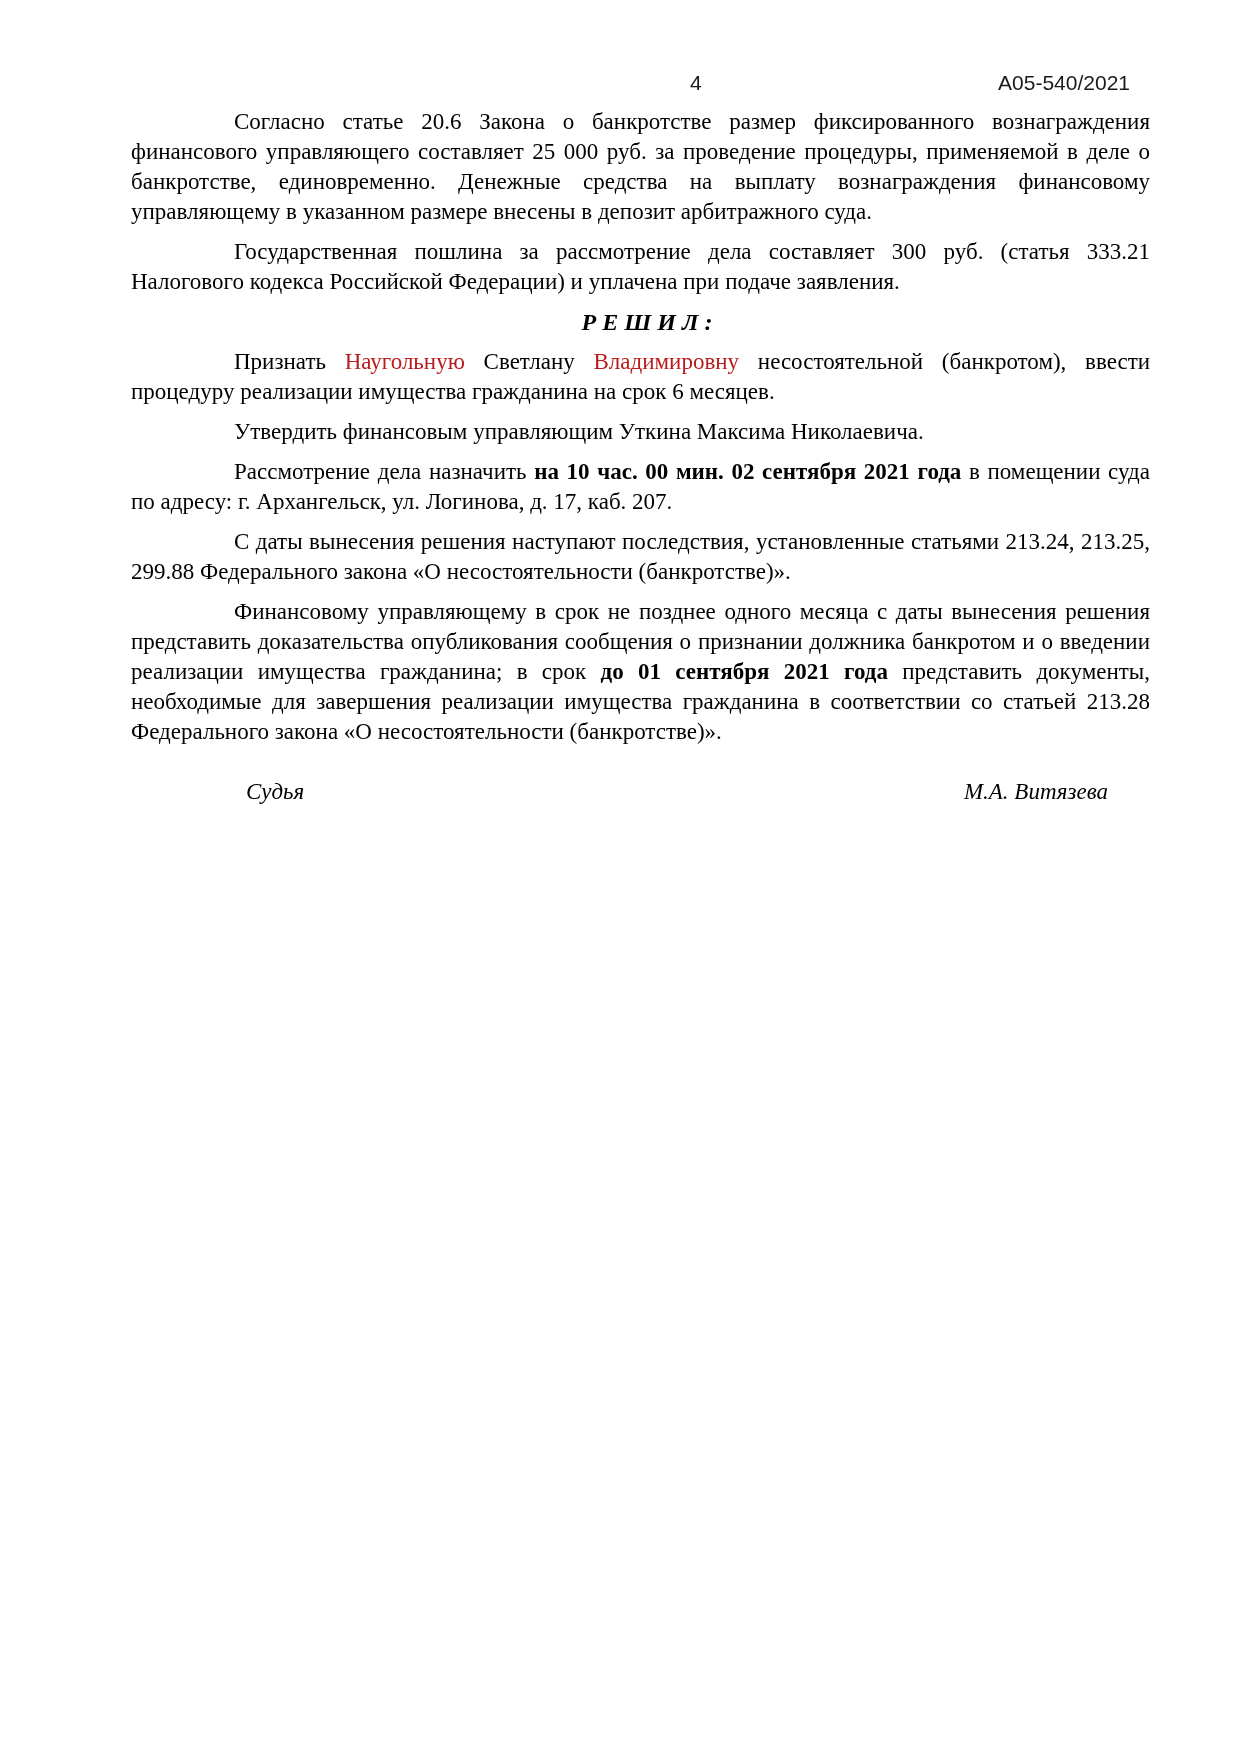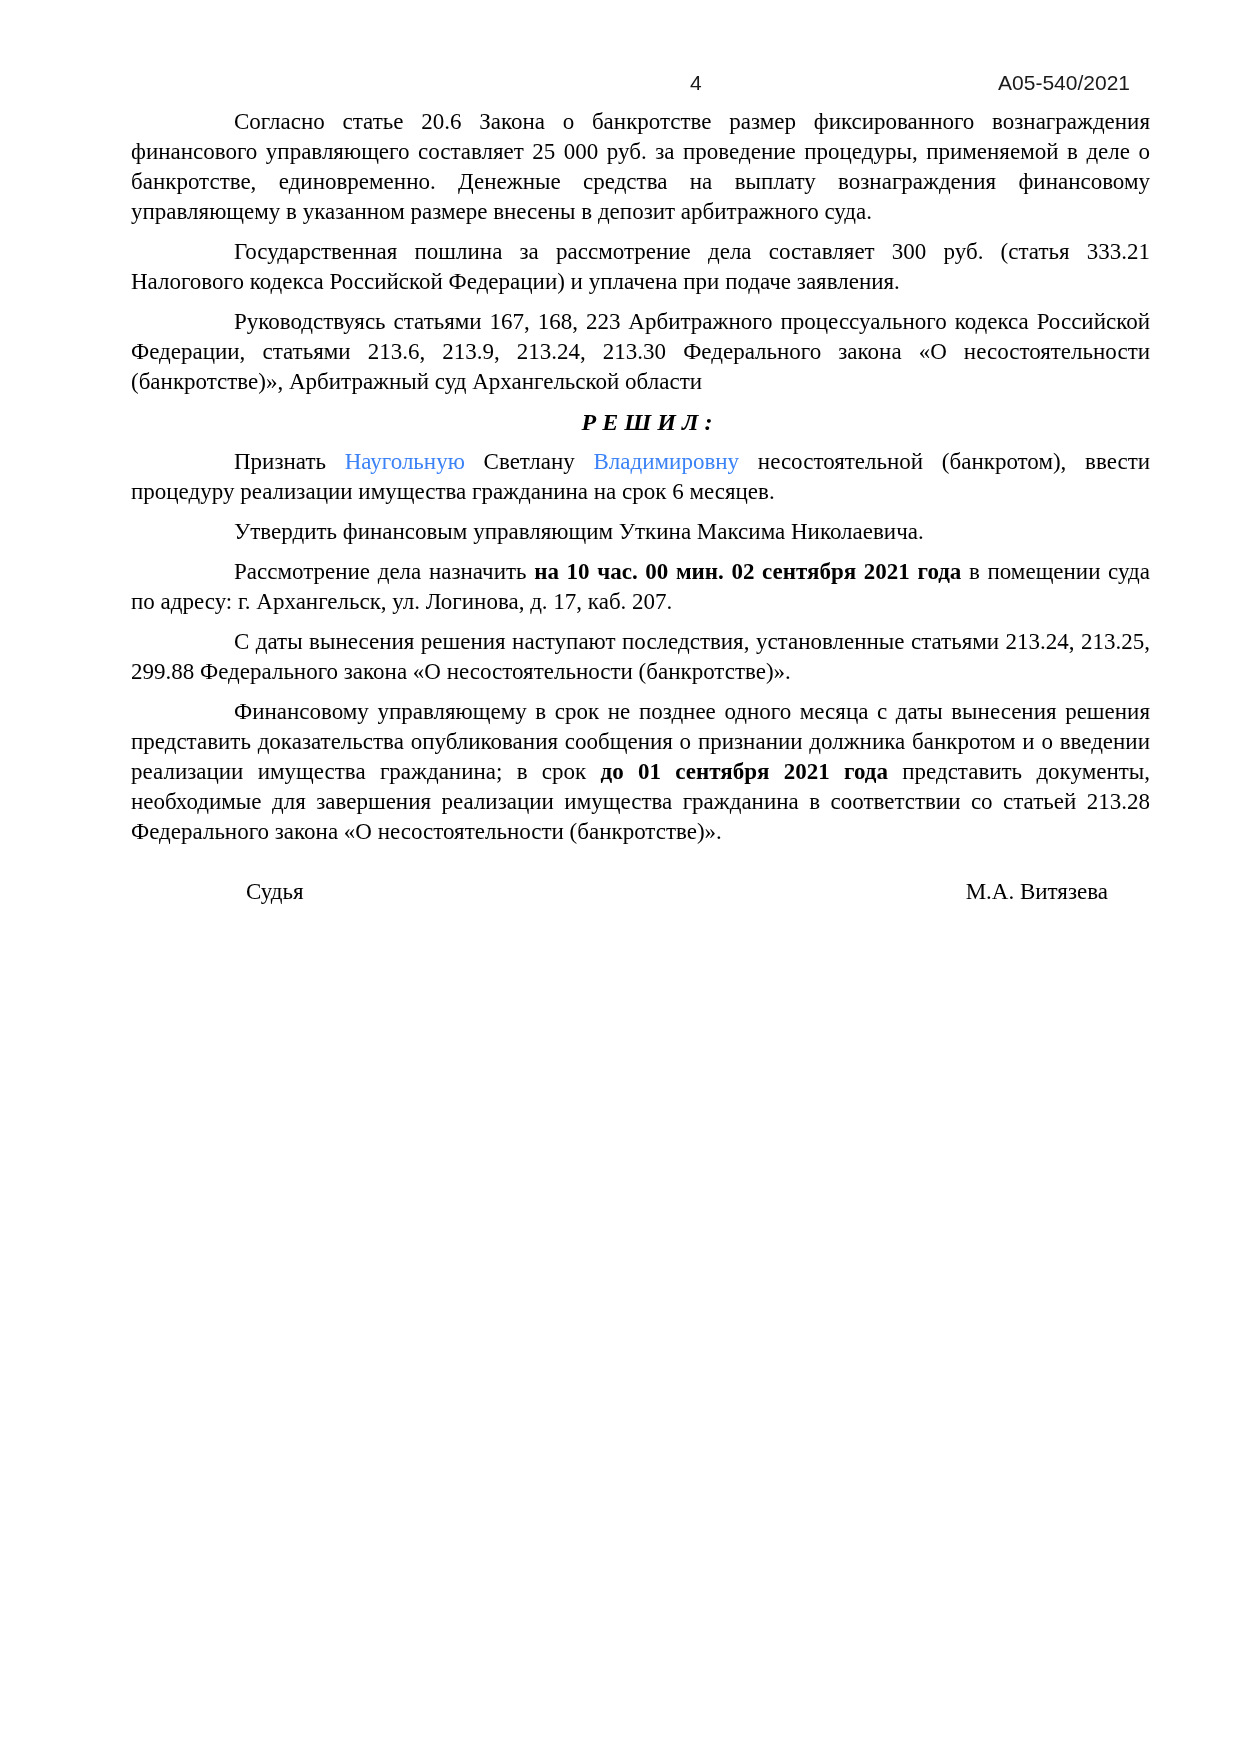--- a/index.html
+++ b/index.html
@@ -53,48 +53,48 @@
   .decision-heading {
     margin: 10px 0 10px 0;
     text-align: center;
     text-indent: 0;
     font-weight: bold;
     font-size: 24px;
     line-height: 30px;
     font-style: italic;
   }
   .seg-bold { font-weight: bold; }
-  .seg-faded { color: #3b82f6; }
+  .seg-faded { color: #b91c1c; }
   .signature-row {
     margin-top: 30px;
     display: flex;
     justify-content: space-between;
     text-indent: 0;
     padding-left: 115px;
     padding-right: 55px;
     text-align: center;
+    font-style: italic;
   }
 </style>
 </head>
 <body>
 
 <div class="page">
 
   <div class="page-header">
     <span class="page-number">4</span>
     <span class="case-number">А05-540/2021</span>
   </div>
 
   <div class="content">
 
     <p class="para">Согласно статье 20.6 Закона о банкротстве размер фиксированного вознаграждения финансового управляющего составляет 25 000 руб. за проведение процедуры, применяемой в деле о банкротстве, единовременно. Денежные средства на выплату вознаграждения финансовому управляющему в указанном размере внесены в депозит арбитражного суда.</p>
 
     <p class="para">Государственная пошлина за рассмотрение дела составляет 300 руб. (статья 333.21 Налогового кодекса Российской Федерации) и уплачена при подаче заявления.</p>
 
-    <p class="para">Руководствуясь статьями 167, 168, 223 Арбитражного процессуального кодекса Российской Федерации, статьями 213.6, 213.9, 213.24, 213.30 Федерального закона «О несостоятельности (банкротстве)», Арбитражный суд Архангельской области</p>
 
     <p class="decision-heading">Р Е Ш И Л :</p>
 
     <p class="para"><span>Признать </span><span class="seg-faded">Наугольную</span><span> Светлану </span><span class="seg-faded">Владимировну</span><span> несостоятельной (банкротом), ввести процедуру реализации имущества гражданина на срок 6 месяцев.</span></p>
 
     <p class="para">Утвердить финансовым управляющим Уткина Максима Николаевича.</p>
 
     <p class="para"><span>Рассмотрение дела назначить </span><span class="seg-bold">на 10 час. 00 мин. 02 сентября 2021 года</span><span>  в помещении суда по адресу: г. Архангельск, ул. Логинова, д. 17, каб. 207.</span></p>
 
     <p class="para">С даты вынесения решения наступают последствия, установленные статьями 213.24, 213.25, 299.88 Федерального закона «О несостоятельности (банкротстве)».</p>

